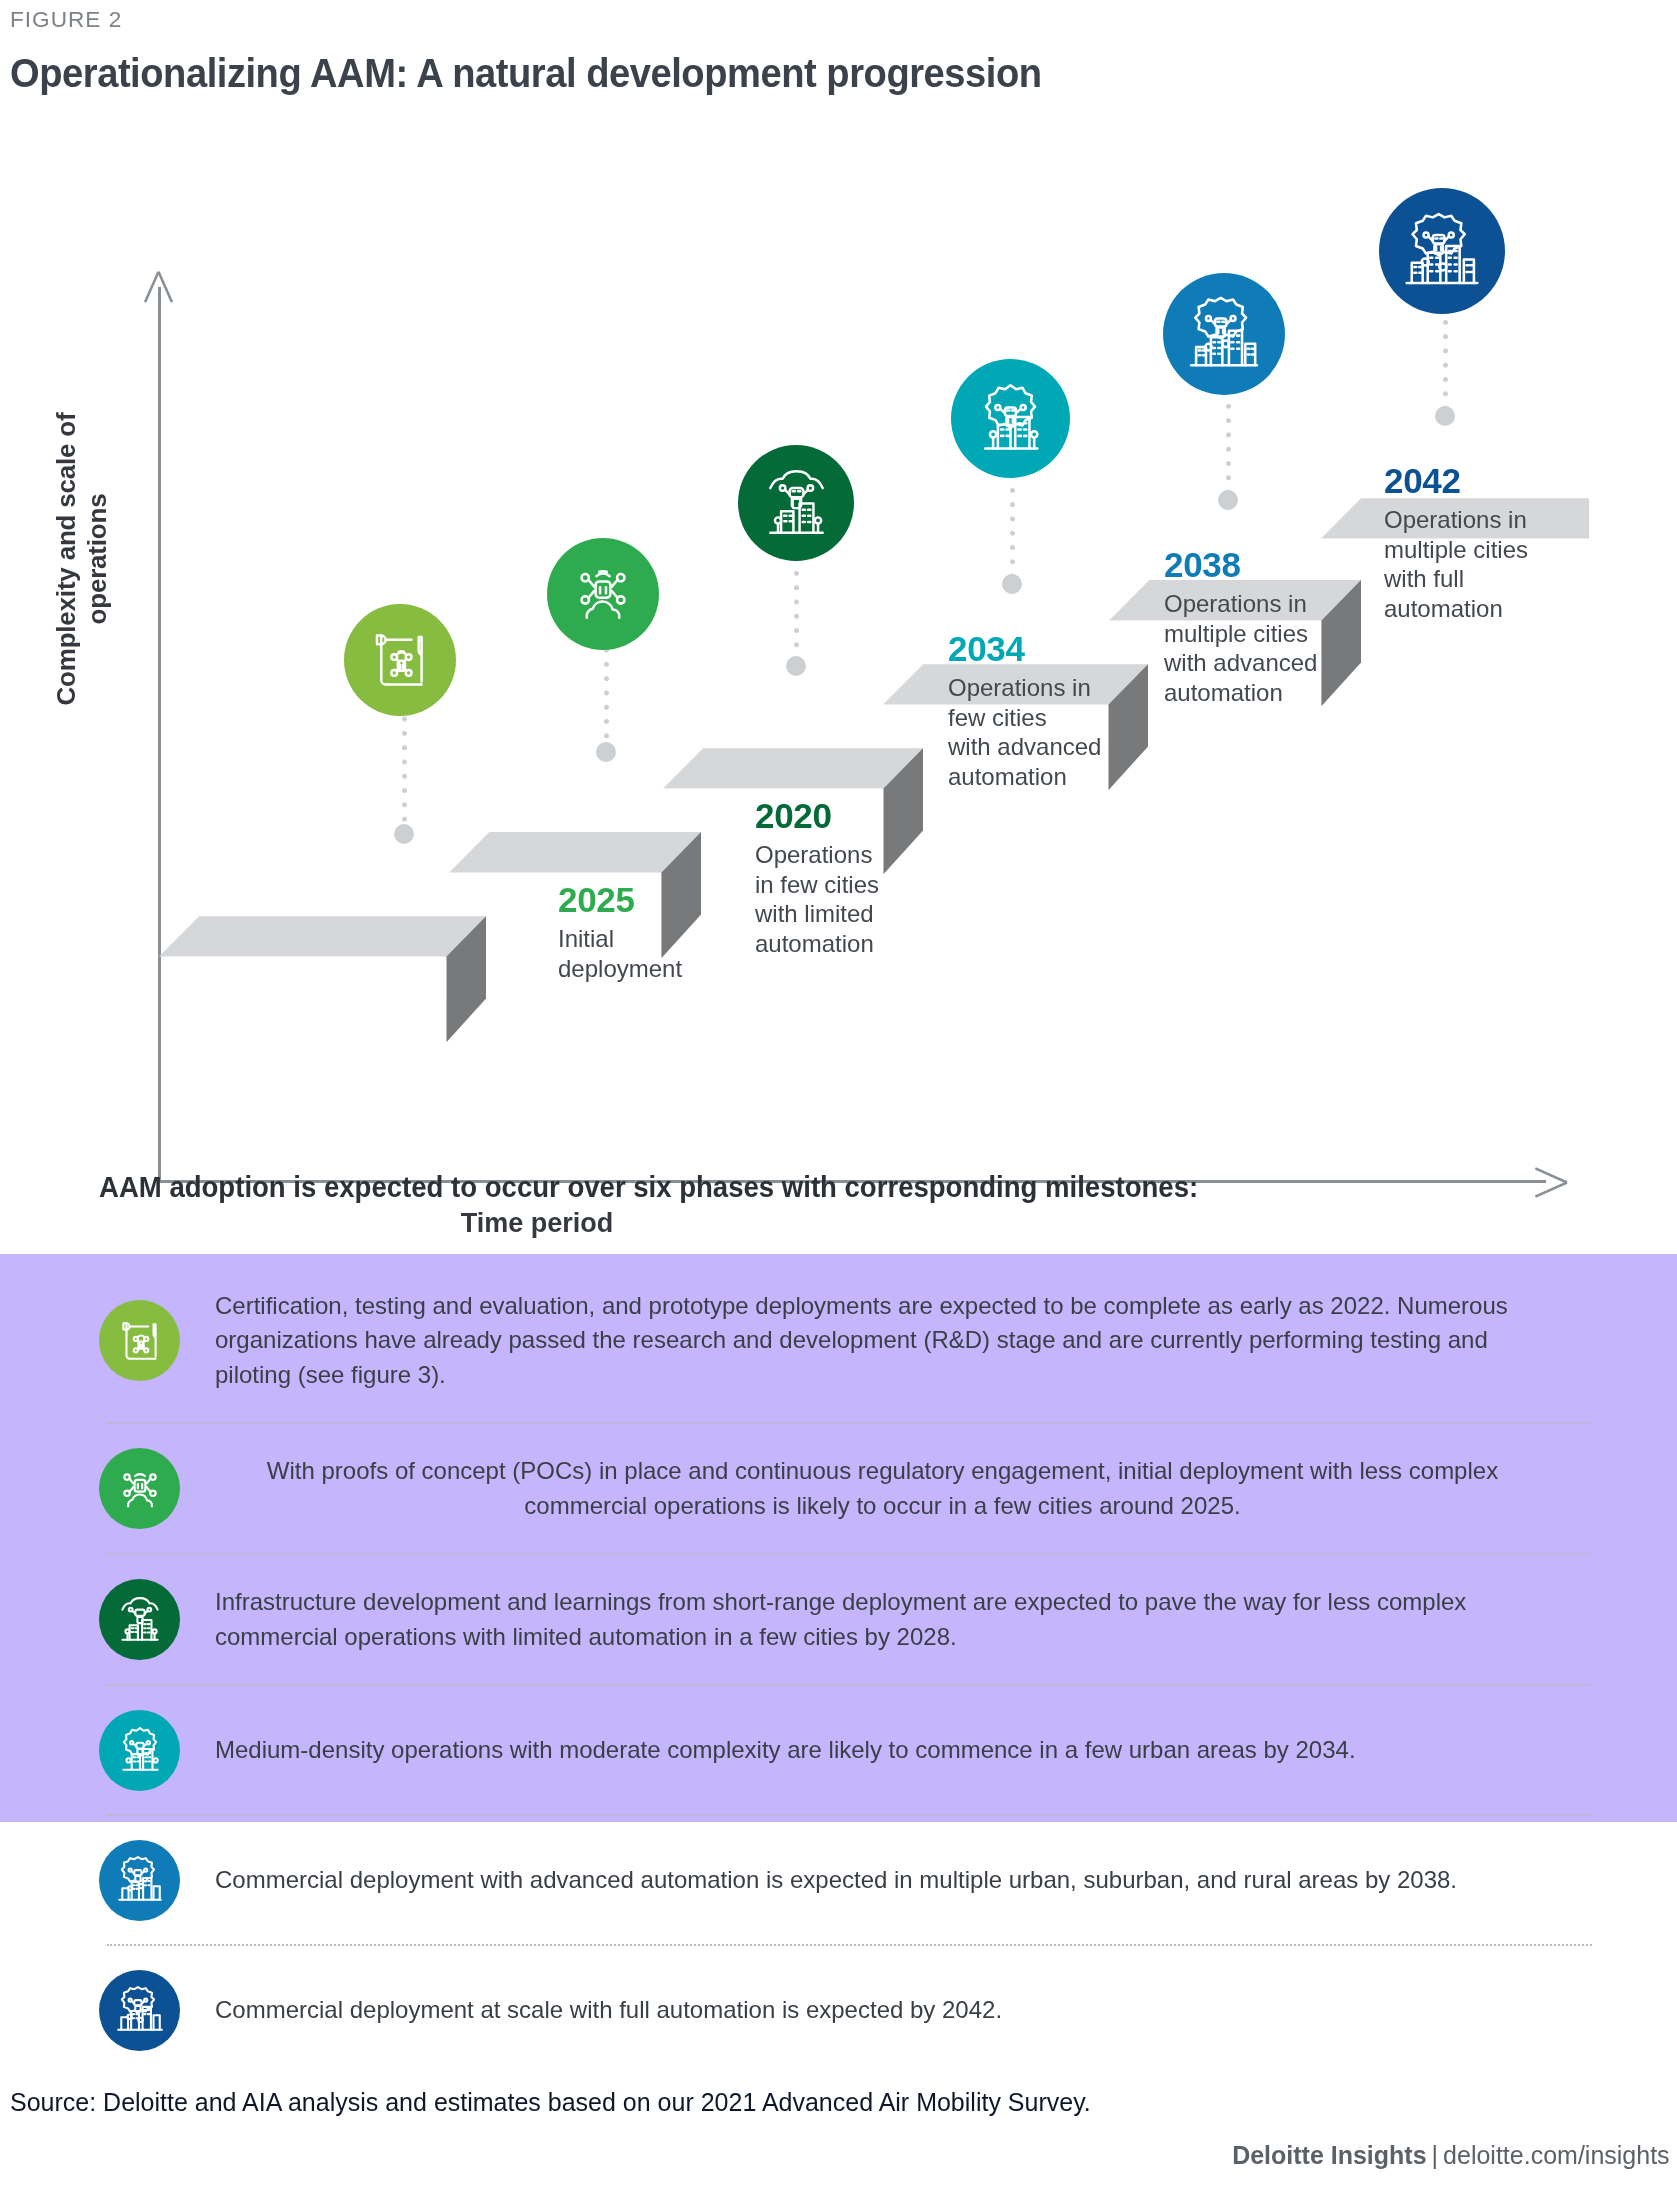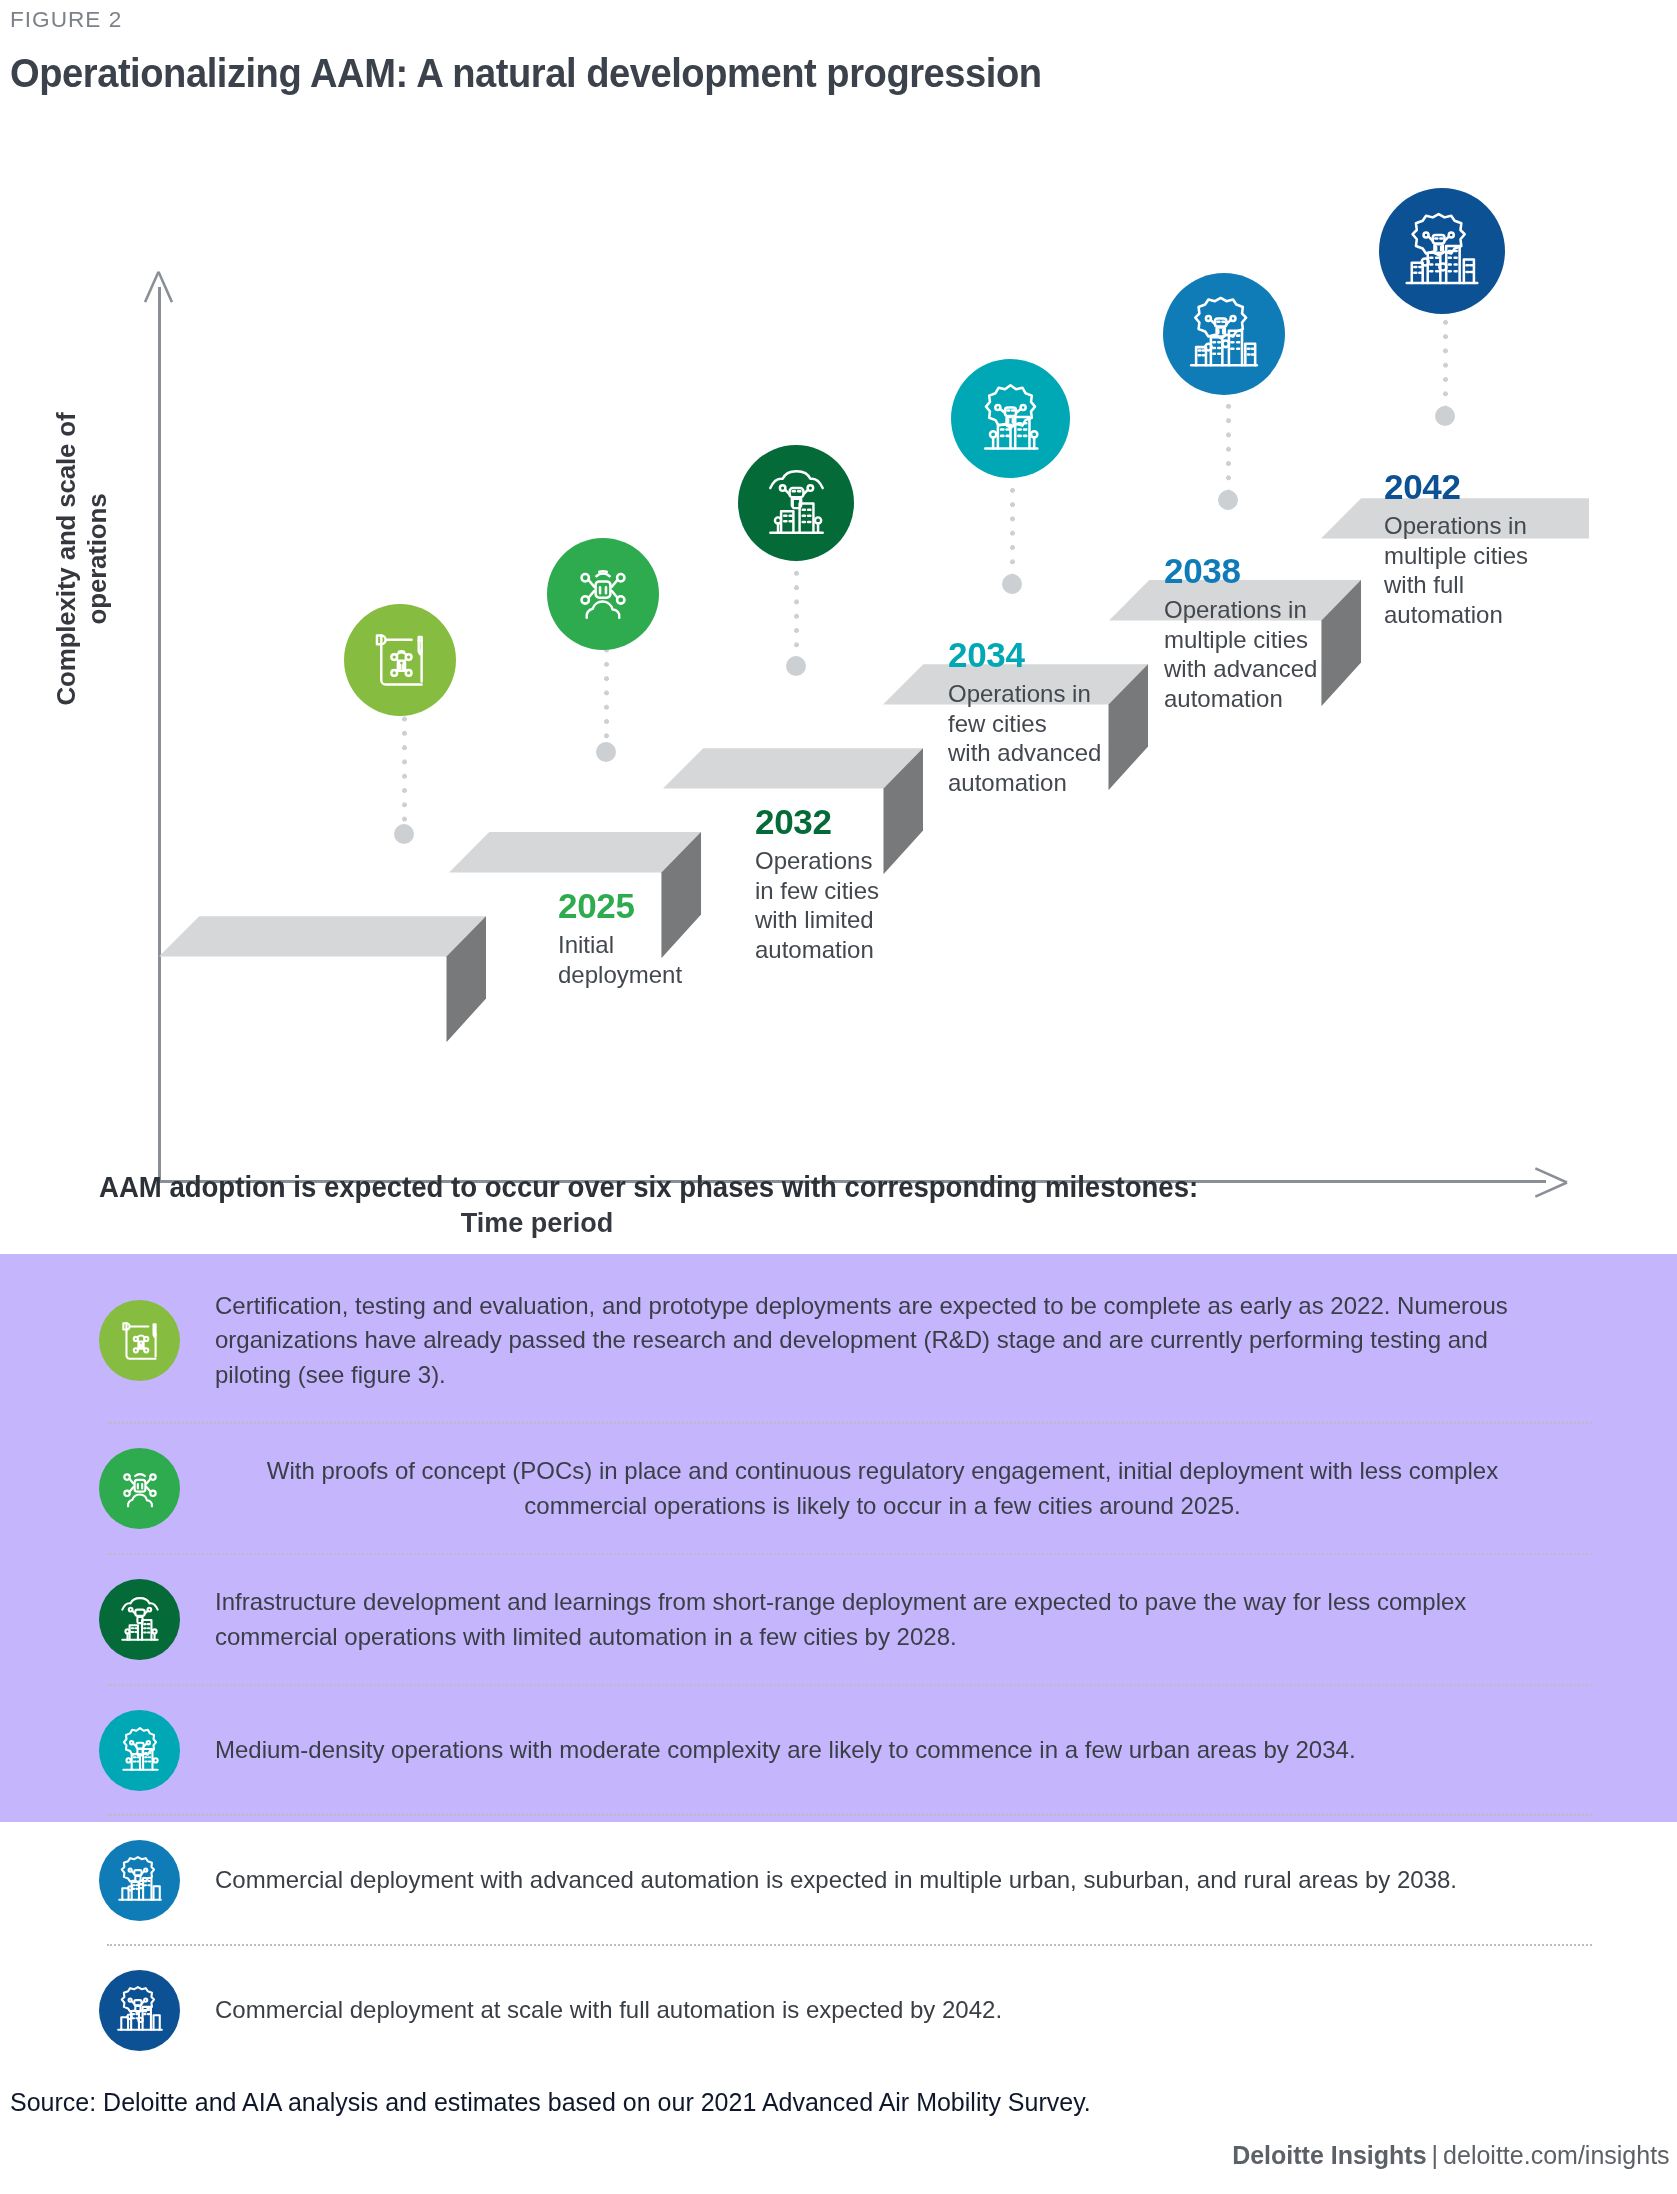--- a/index.html
+++ b/index.html
@@ -138,21 +138,20 @@
 
   
   .yearblock { position: absolute; }
   .yearblock .yr {
     font-size: 35px;
     font-weight: 700;
     font-family: "Liberation Sans Narrow", "Liberation Sans", sans-serif;
     letter-spacing: -0.3px;
     line-height: 1.05;
     margin-bottom: 5px;
-    margin-top: 6px;
   }
   .yearblock .desc {
     font-size: 24px;
     line-height: 1.24;
     color: #43484f;
     font-family: "Liberation Sans", sans-serif;
     white-space: pre-line;
   }
 
   
@@ -461,21 +460,21 @@
     </div>
 
 
     <div class="yearblock" style="left:558px; top:773px; z-index:9;">
       <div class="yr" style="color:#2fab4f;">2025</div>
       <div class="desc">Initial
 deployment</div>
     </div>
 
     <div class="yearblock" style="left:755px; top:689px; z-index:9;">
-      <div class="yr" style="color:#046a38;">2032</div>
+      <div class="yr" style="color:#046a38;">2020</div>
       <div class="desc">Operations
 in few cities
 with limited
 automation</div>
     </div>
 
     <div class="yearblock" style="left:948px; top:522px; z-index:9;">
       <div class="yr" style="color:#00a7b5;">2034</div>
       <div class="desc">Operations in
 few cities

